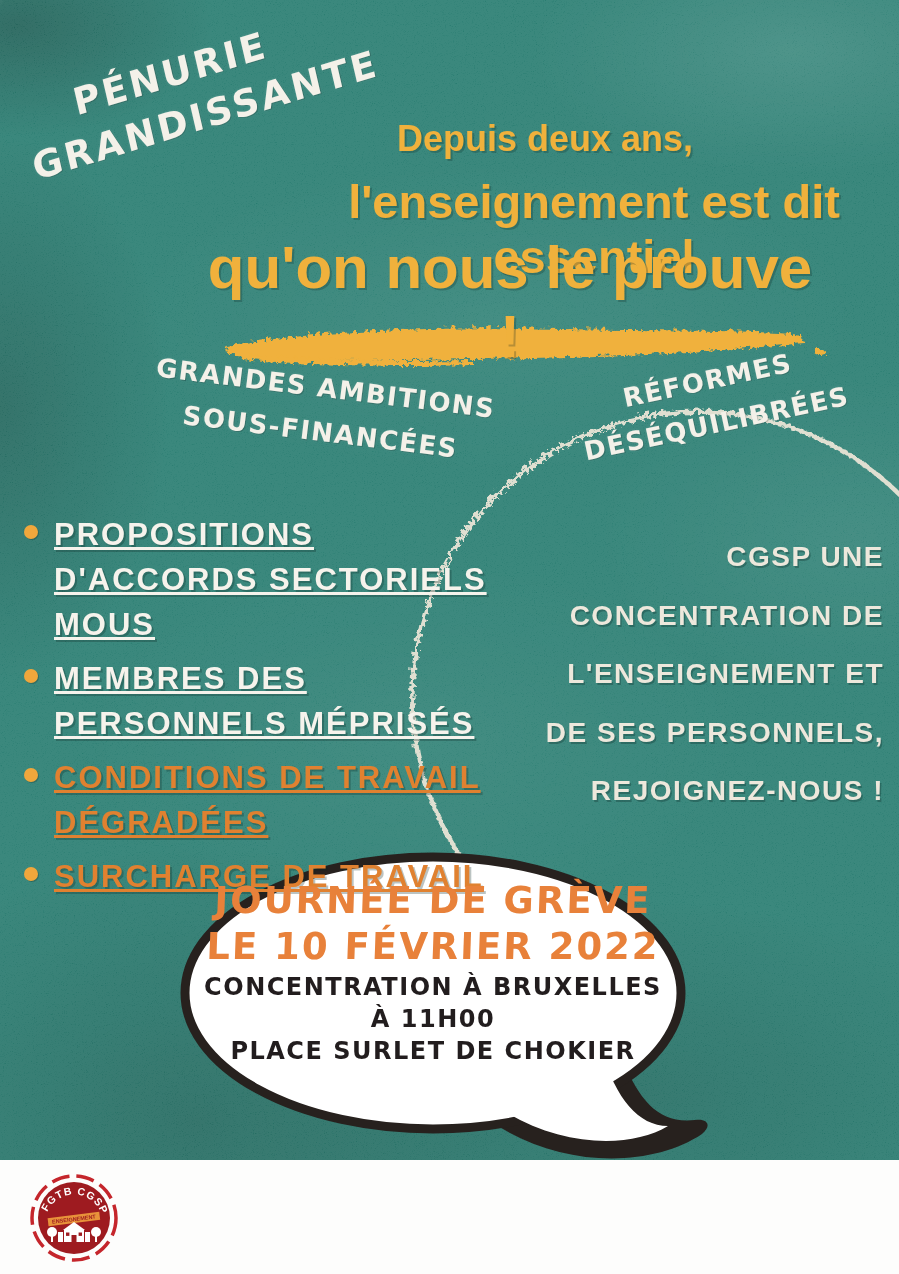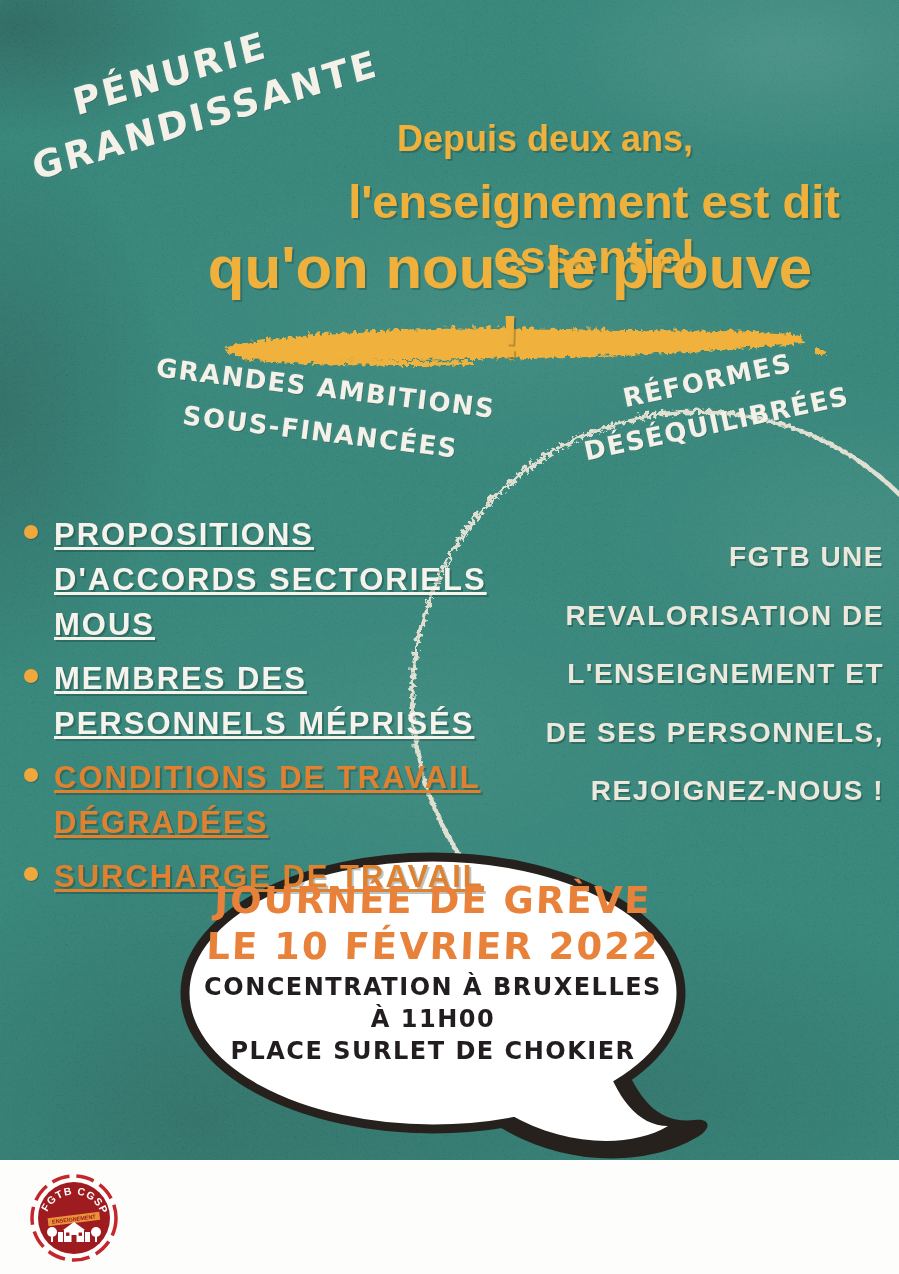--- a/index.html
+++ b/index.html
@@ -135,22 +135,22 @@
       <span class="g-dot"></span>
       <span class="g-text g-orange">CONDITIONS DE TRAVAIL DÉGRADÉES</span>
     </div>
     <div class="g-item">
       <span class="g-dot"></span>
       <span class="g-text g-orange">SURCHARGE DE TRAVAIL</span>
     </div>
   </div>
 
   <div class="abs cta">
-    <div>FGTB UNE</div>
-    <div>REVALORISATION DE</div>
+    <div>CGSP UNE</div>
+    <div>CONCENTRATION DE</div>
     <div>L'ENSEIGNEMENT ET</div>
     <div>DE SES PERSONNELS,</div>
     <div>REJOIGNEZ-NOUS !</div>
   </div>
 
   <div class="abs bubble-text">
     <div class="evt-title">JOURNÉE DE GRÈVE</div>
     <div class="evt-title">LE 10 FÉVRIER 2022</div>
     <div class="evt-detail first">CONCENTRATION À BRUXELLES</div>
     <div class="evt-detail">À 11H00</div>

